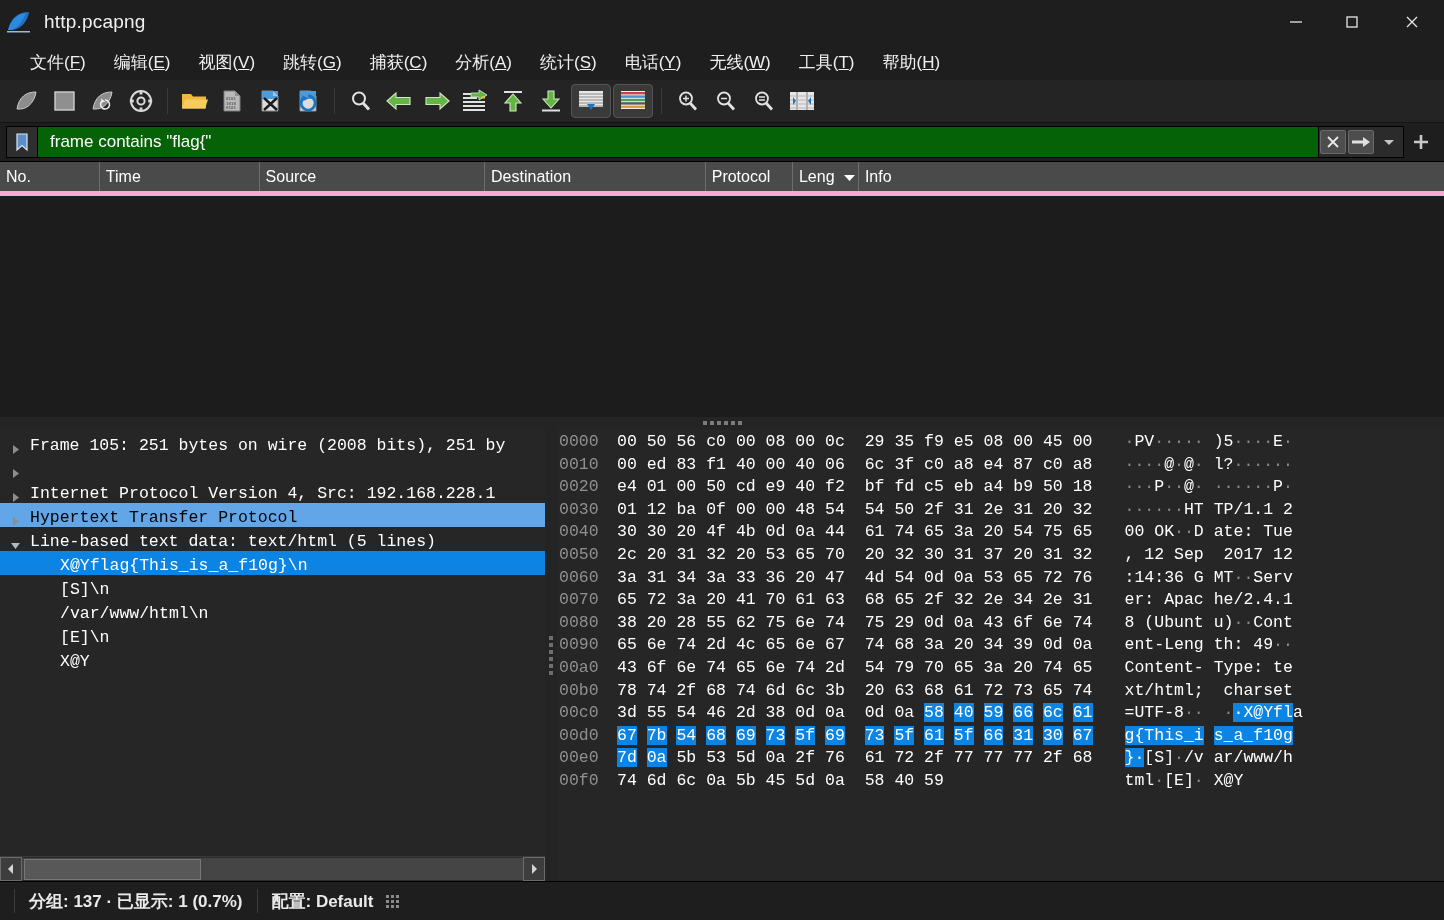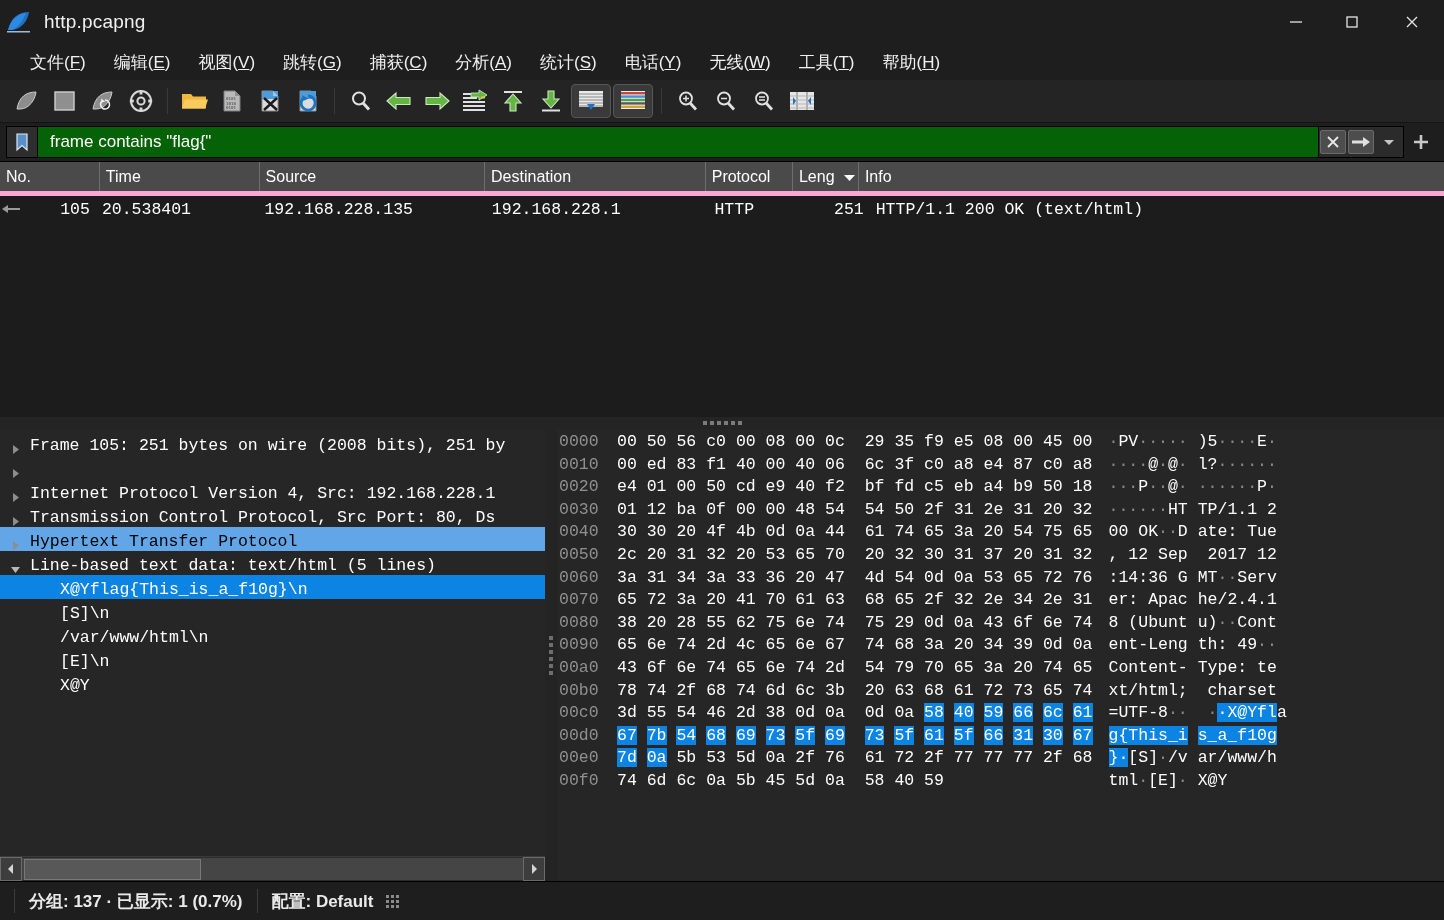--- a/index.html
+++ b/index.html
@@ -79,21 +79,21 @@
   .drow.sel-strong{background:#0c84e4;color:#fff;}
   .drow.indent .dtw{width:60px;}
 
   .vsplit{width:12px;flex:0 0 auto;background:#242424;display:flex;align-items:center;justify-content:center;}
   .vgrip{display:flex;flex-direction:column;gap:3px;}
   .vgrip i{width:4px;height:4px;background:#6e6e6e;display:block;}
 
   .hexpane{flex:1 1 auto;display:flex;background:#262626;min-height:0;overflow:hidden;padding-top:2px;}
   .hx-off{width:58px;flex:0 0 auto;padding-left:2px;}
   .hx-bytes{width:auto;flex:0 0 auto;}
-  .hx-ascii{flex:0 0 auto;margin-left:16px;}
+  .hx-ascii{flex:0 0 auto;margin-left:32px;}
   .hxrow{height:22.6px;line-height:22.6px;font-family:"Liberation Mono",monospace;font-size:16.5px;white-space:pre;color:#ffffff;}
   .hx-off .hxrow{color:#909090;}
   .hl{background:#0c84e4;color:#ffffff;}
   .dimdot{color:#8a8a8a;}
 
   
   .hscroll{height:24px;background:#2b2b2b;display:flex;align-items:center;flex:0 0 auto;border-top:1px solid #3a3a3a;}
   .hs-btn{width:20px;height:22px;display:flex;align-items:center;justify-content:center;background:#3d3d3d;border:1px solid #6b6b6b;}
   .hs-track{flex:1 1 auto;height:22px;background:#454545;position:relative;}
   .hs-thumb{position:absolute;left:2px;top:1px;height:19px;width:175px;background:#585858;border:1px solid #787878;}
@@ -364,36 +364,20 @@
       <div class="plh" style="width:61px">
         <span>Leng</span>
         <span class="sortarrow">
           <svg width="13" height="9" viewBox="0 0 13 9">
               <path d="M1 2 L6.5 8 L12 2 Z" fill="#ffffff"></path>
             </svg>
         </span>
       </div>
       <div class="plh" style="width:599px;border-right:none">Info</div>
     </div>
-    <div class="pl-rows">
-      <div class="pl-row">
-        <span class="arrow-marker">
-          <svg width="20" height="14" viewBox="0 0 20 14">
-              <path d="M1 7 L7 3 L7 6 L19 6 L19 8 L7 8 L7 11 Z" fill="#9a9a9a"></path>
-            </svg>
-        </span>
-        <span class="cell num" style="width:64px">105</span>
-        <span class="cell" style="width:158px">20.538401</span>
-        <span class="cell" style="width:226px">192.168.228.135</span>
-        <span class="cell" style="width:221px">192.168.228.1</span>
-        <span class="cell" style="width:83px">HTTP</span>
-        <span class="cell num" style="width:61px">251</span>
-        <span class="cell" style="width:590px">HTTP/1.1 200 OK  (text/html)</span>
-      </div>
-    </div>
   </div>
 
   <div class="splitter">
     <span class="grip">
         <i></i>
         <i></i>
         <i></i>
         <i></i>
         <i></i>
         <i></i>
@@ -419,28 +403,20 @@
               </svg>
             </span>
           </div>
           <div class="drow">
             <span class="dtw">
               <svg width="11" height="11" viewBox="0 0 11 11">
                 <path d="M3 1 L9 5.5 L3 10 Z" fill="#8d8d8d"></path>
               </svg>
             </span>
             <span class="dtext">Internet Protocol Version 4, Src: 192.168.228.1</span>
-          </div>
-          <div class="drow">
-            <span class="dtw">
-              <svg width="11" height="11" viewBox="0 0 11 11">
-                <path d="M3 1 L9 5.5 L3 10 Z" fill="#8d8d8d"></path>
-              </svg>
-            </span>
-            <span class="dtext">Transmission Control Protocol, Src Port: 80, Ds</span>
           </div>
           <div class="drow sel-light">
             <span class="dtw">
               <svg width="11" height="11" viewBox="0 0 11 11">
                 <path d="M3 1 L9 5.5 L3 10 Z" fill="#8d8d8d"></path>
               </svg>
             </span>
             <span class="dtext">Hypertext Transfer Protocol</span>
           </div>
           <div class="drow">

